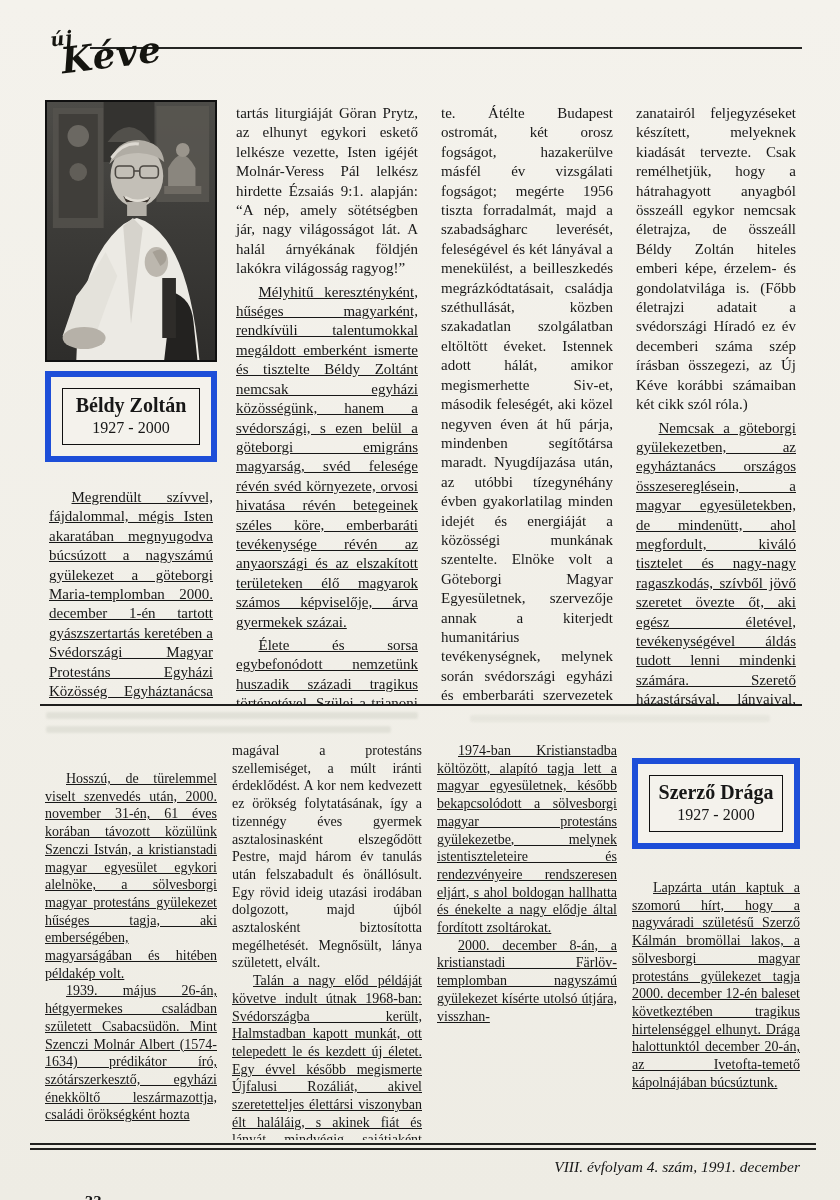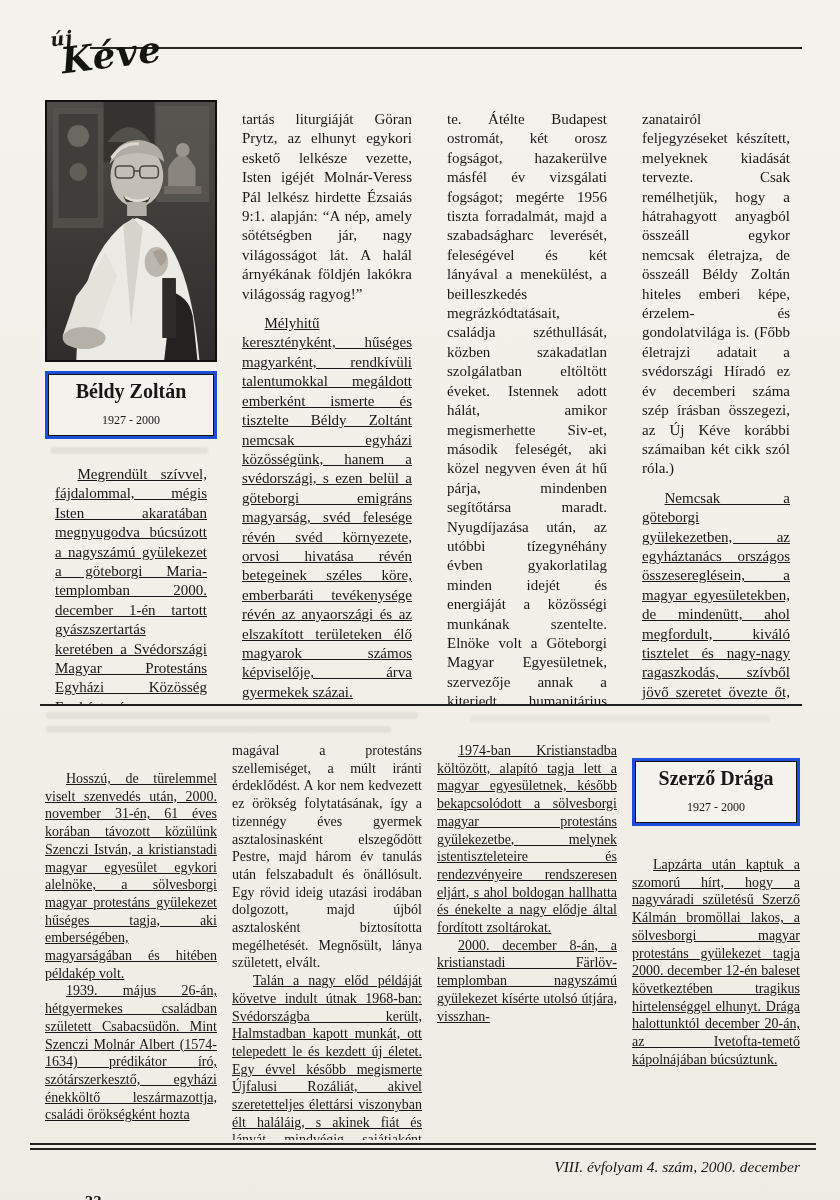--- a/index.html
+++ b/index.html
@@ -13,31 +13,31 @@
   .logo{position:absolute;top:24px;left:50px;transform:rotate(-7deg);font-family:"DejaVu Serif",serif;font-style:italic;color:#14140f;line-height:1;}
   .logo .uj{display:block;font-size:19px;font-weight:bold;margin-left:2px;letter-spacing:1px;}
   .logo .keve{display:block;font-size:36px;font-weight:bold;margin-top:-6px;margin-left:10px;letter-spacing:1px;}
   
   .section{position:absolute;left:45px;width:755px;display:grid;column-gap:15px;}
   .section1{top:100px;height:604px;grid-template-columns:172px 190px 180px 168px;}
   .section2{top:742px;height:398px;grid-template-columns:172px 190px 180px 168px;}
   .col{position:relative;overflow:hidden;}
   .col + .col::before{content:"";position:absolute;left:-8px;top:0;bottom:0;width:1px;background:#8d8d85;}
   
-  .section1 p{margin:10px;text-align:justify;font-size:15px;line-height:19.4px;}
+  .section1 p{margin:4px;text-align:justify;font-size:15px;line-height:19.4px;}
   .section2 p{margin:0;text-align:justify;font-size:14px;line-height:17.7px;}
   p.indent{text-indent:1.5em;text-decoration:underline;}
   
   .photo{height:258px;border:2px solid #101010;background:#43423f;}
   .photo svg{display:block;width:100%;height:100%;}
   
-  .name-box{border:3px solid #1d4ed8;padding:0;background:#f4f2ec;}
+  .name-box{border:6px solid #1d4ed8;padding:11px;background:#f4f2ec;}
   .name-box .inner{border:1px solid #101010;text-align:center;padding:5px 2px 7px;}
   .nb-name{font-weight:bold;font-size:20px;line-height:1.15;}
-  .nb-years{font-size:12px;margin-top:10px;}
+  .nb-years{font-size:16px;margin-top:2px;}
   .photo-caption{margin-top:9px;}
   .beldy-col1-text{margin-top:26px;}
   .szenczi-text{margin-top:28px;}
   .szerzo-box{margin-top:16px;}
   .szerzo-text{margin-top:30px;}
   
   .section-divider{position:absolute;top:704px;left:40px;right:38px;height:2px;background:#1e1e1c;}
   .footer-rule{position:absolute;top:1143px;left:30px;right:24px;height:3px;border-top:2px solid #21211f;border-bottom:2px solid #21211f;}
   .footer-page{position:absolute;left:50px;top:1192px;font-style:italic;font-weight:bold;font-size:17px;margin-left:34px;}
   .footer-issue{position:absolute;right:40px;top:1158px;font-style:italic;font-size:15.5px;}
@@ -161,13 +161,13 @@
       </div>
     </div>
     <div class="szerzo-text">
       <p class="indent">Lapzárta után kaptuk a szomorú hírt, hogy a nagyváradi születésű Szerző Kálmán bromöllai lakos, a sölvesborgi magyar protestáns gyülekezet tagja 2000. december 12-én baleset következtében tragikus hirtelenséggel elhunyt. Drága halottunktól december 20-án, az Ivetofta-temető kápolnájában búcsúztunk.</p>
     </div>
   </div>
 </div>
 
 <div class="footer-rule"></div>
 <div class="footer-page">22</div>
-<div class="footer-issue">VIII. évfolyam 4. szám, 2000. december</div>
+<div class="footer-issue">VIII. évfolyam 4. szám, 1991. december</div>
 
 </body></html>

